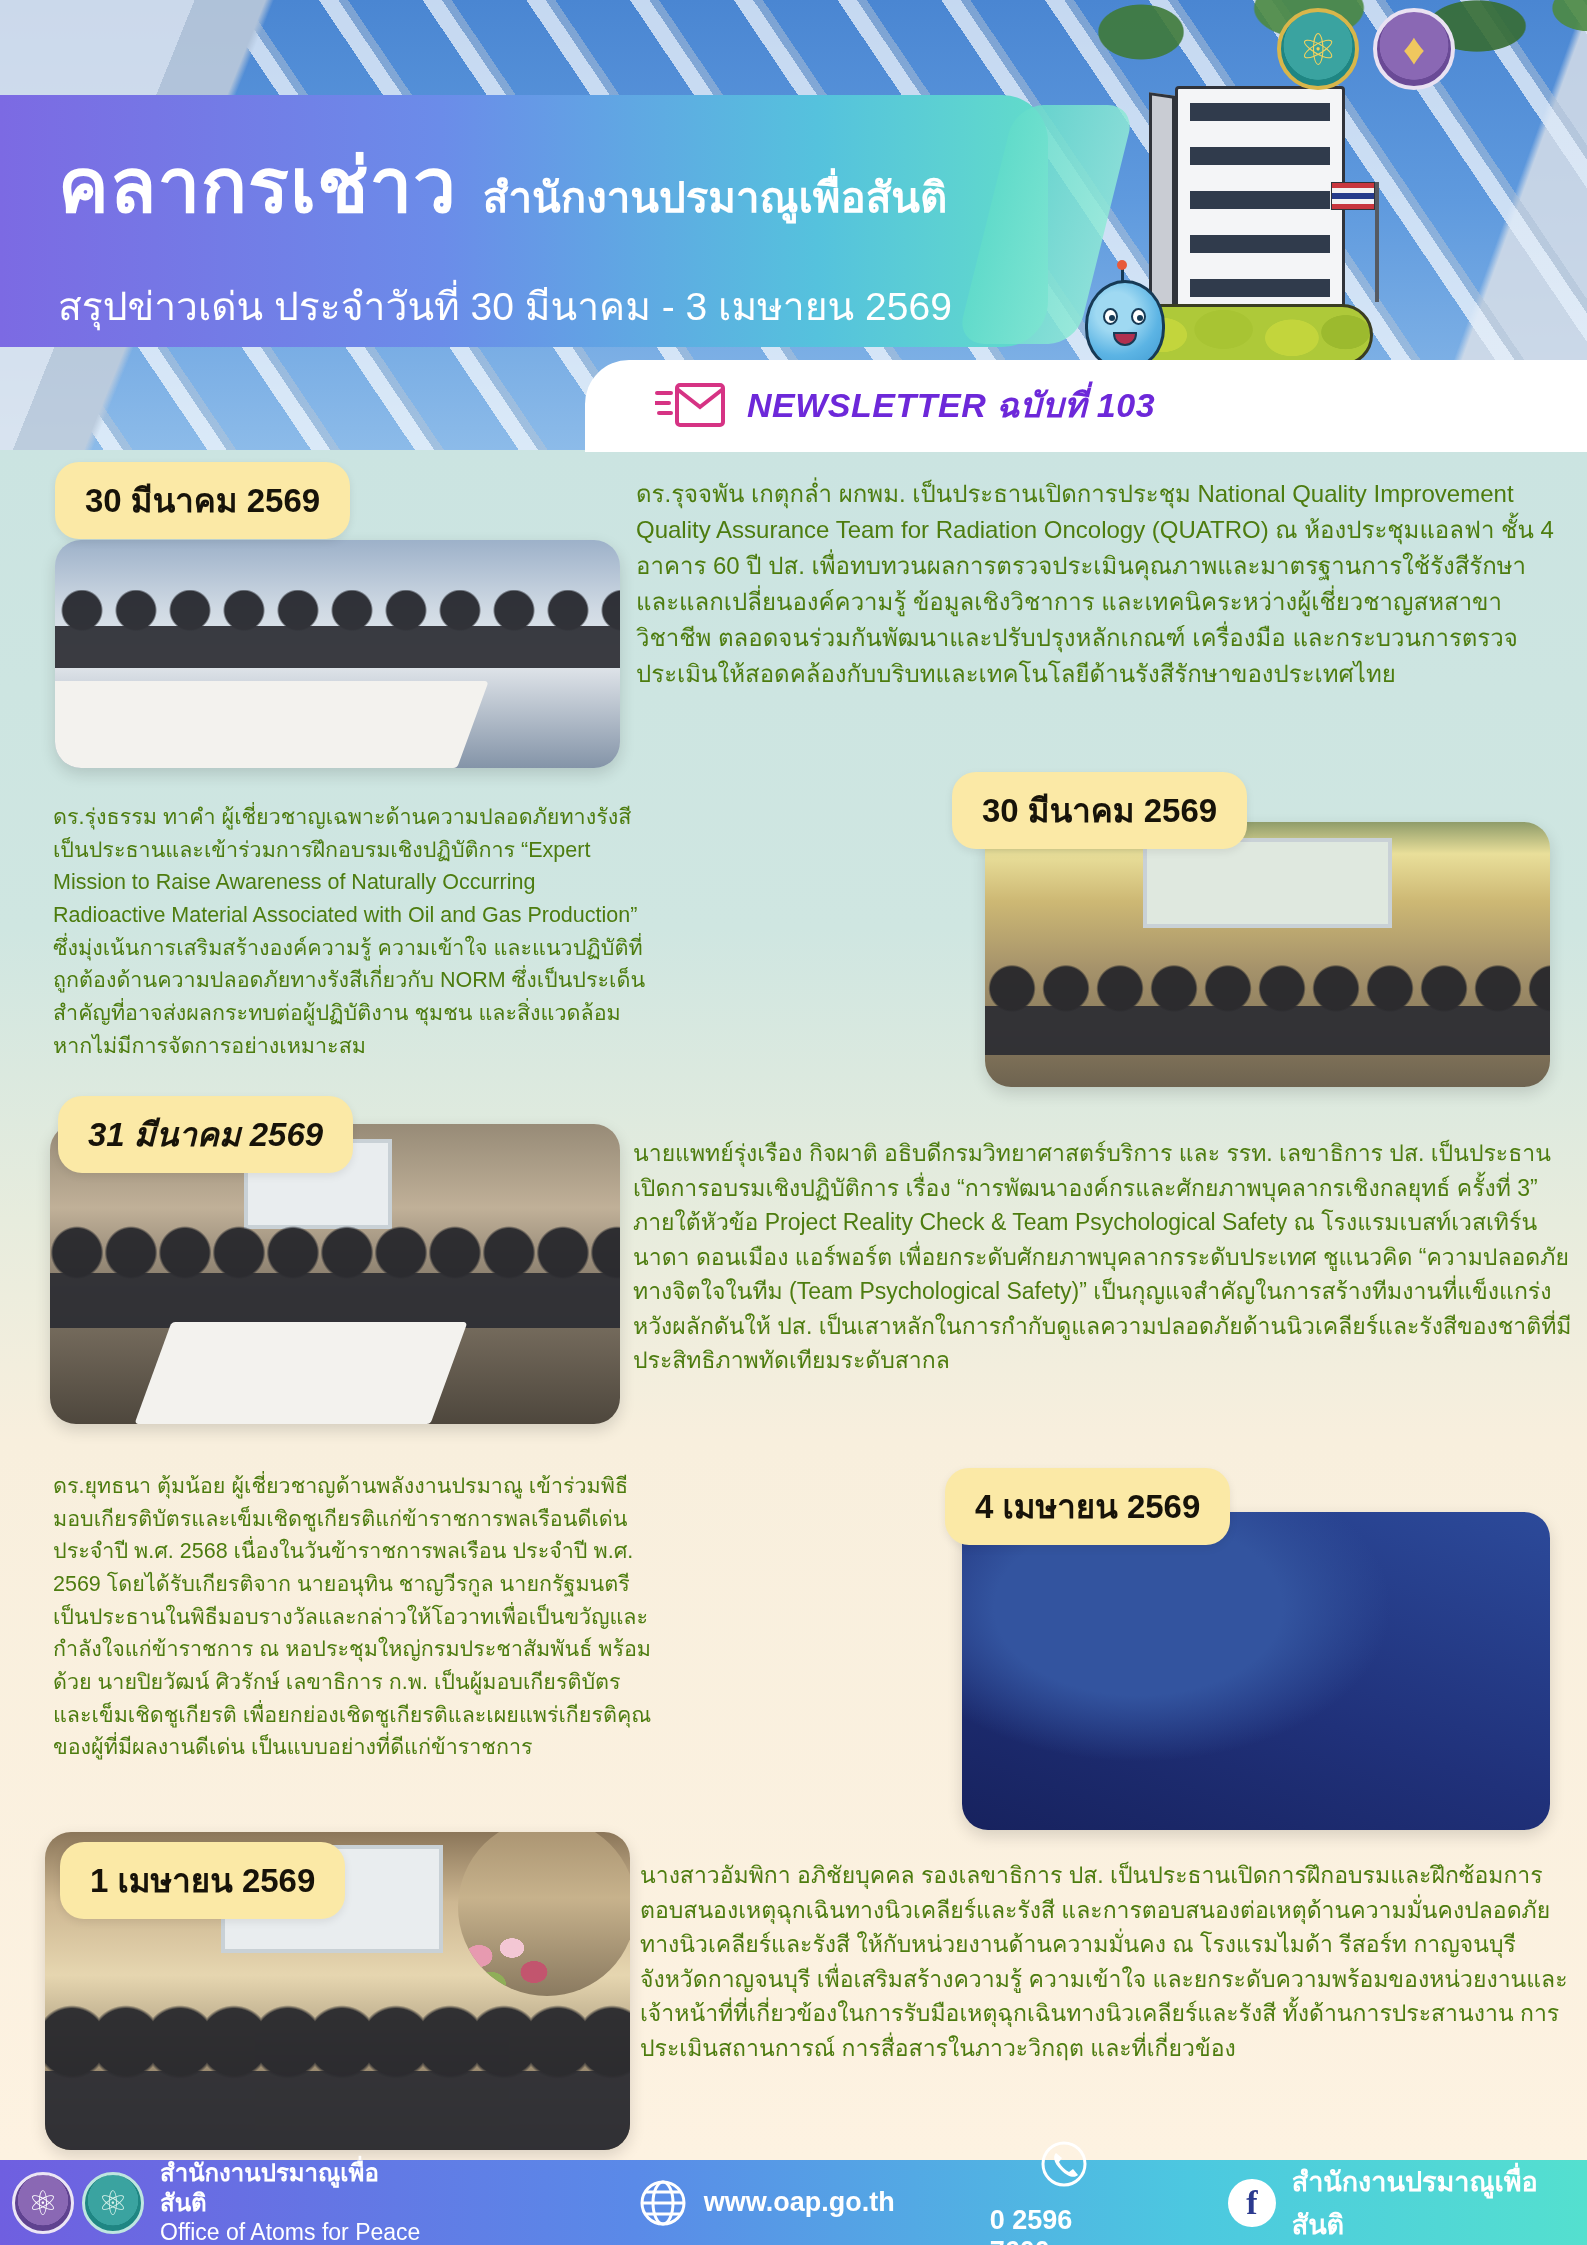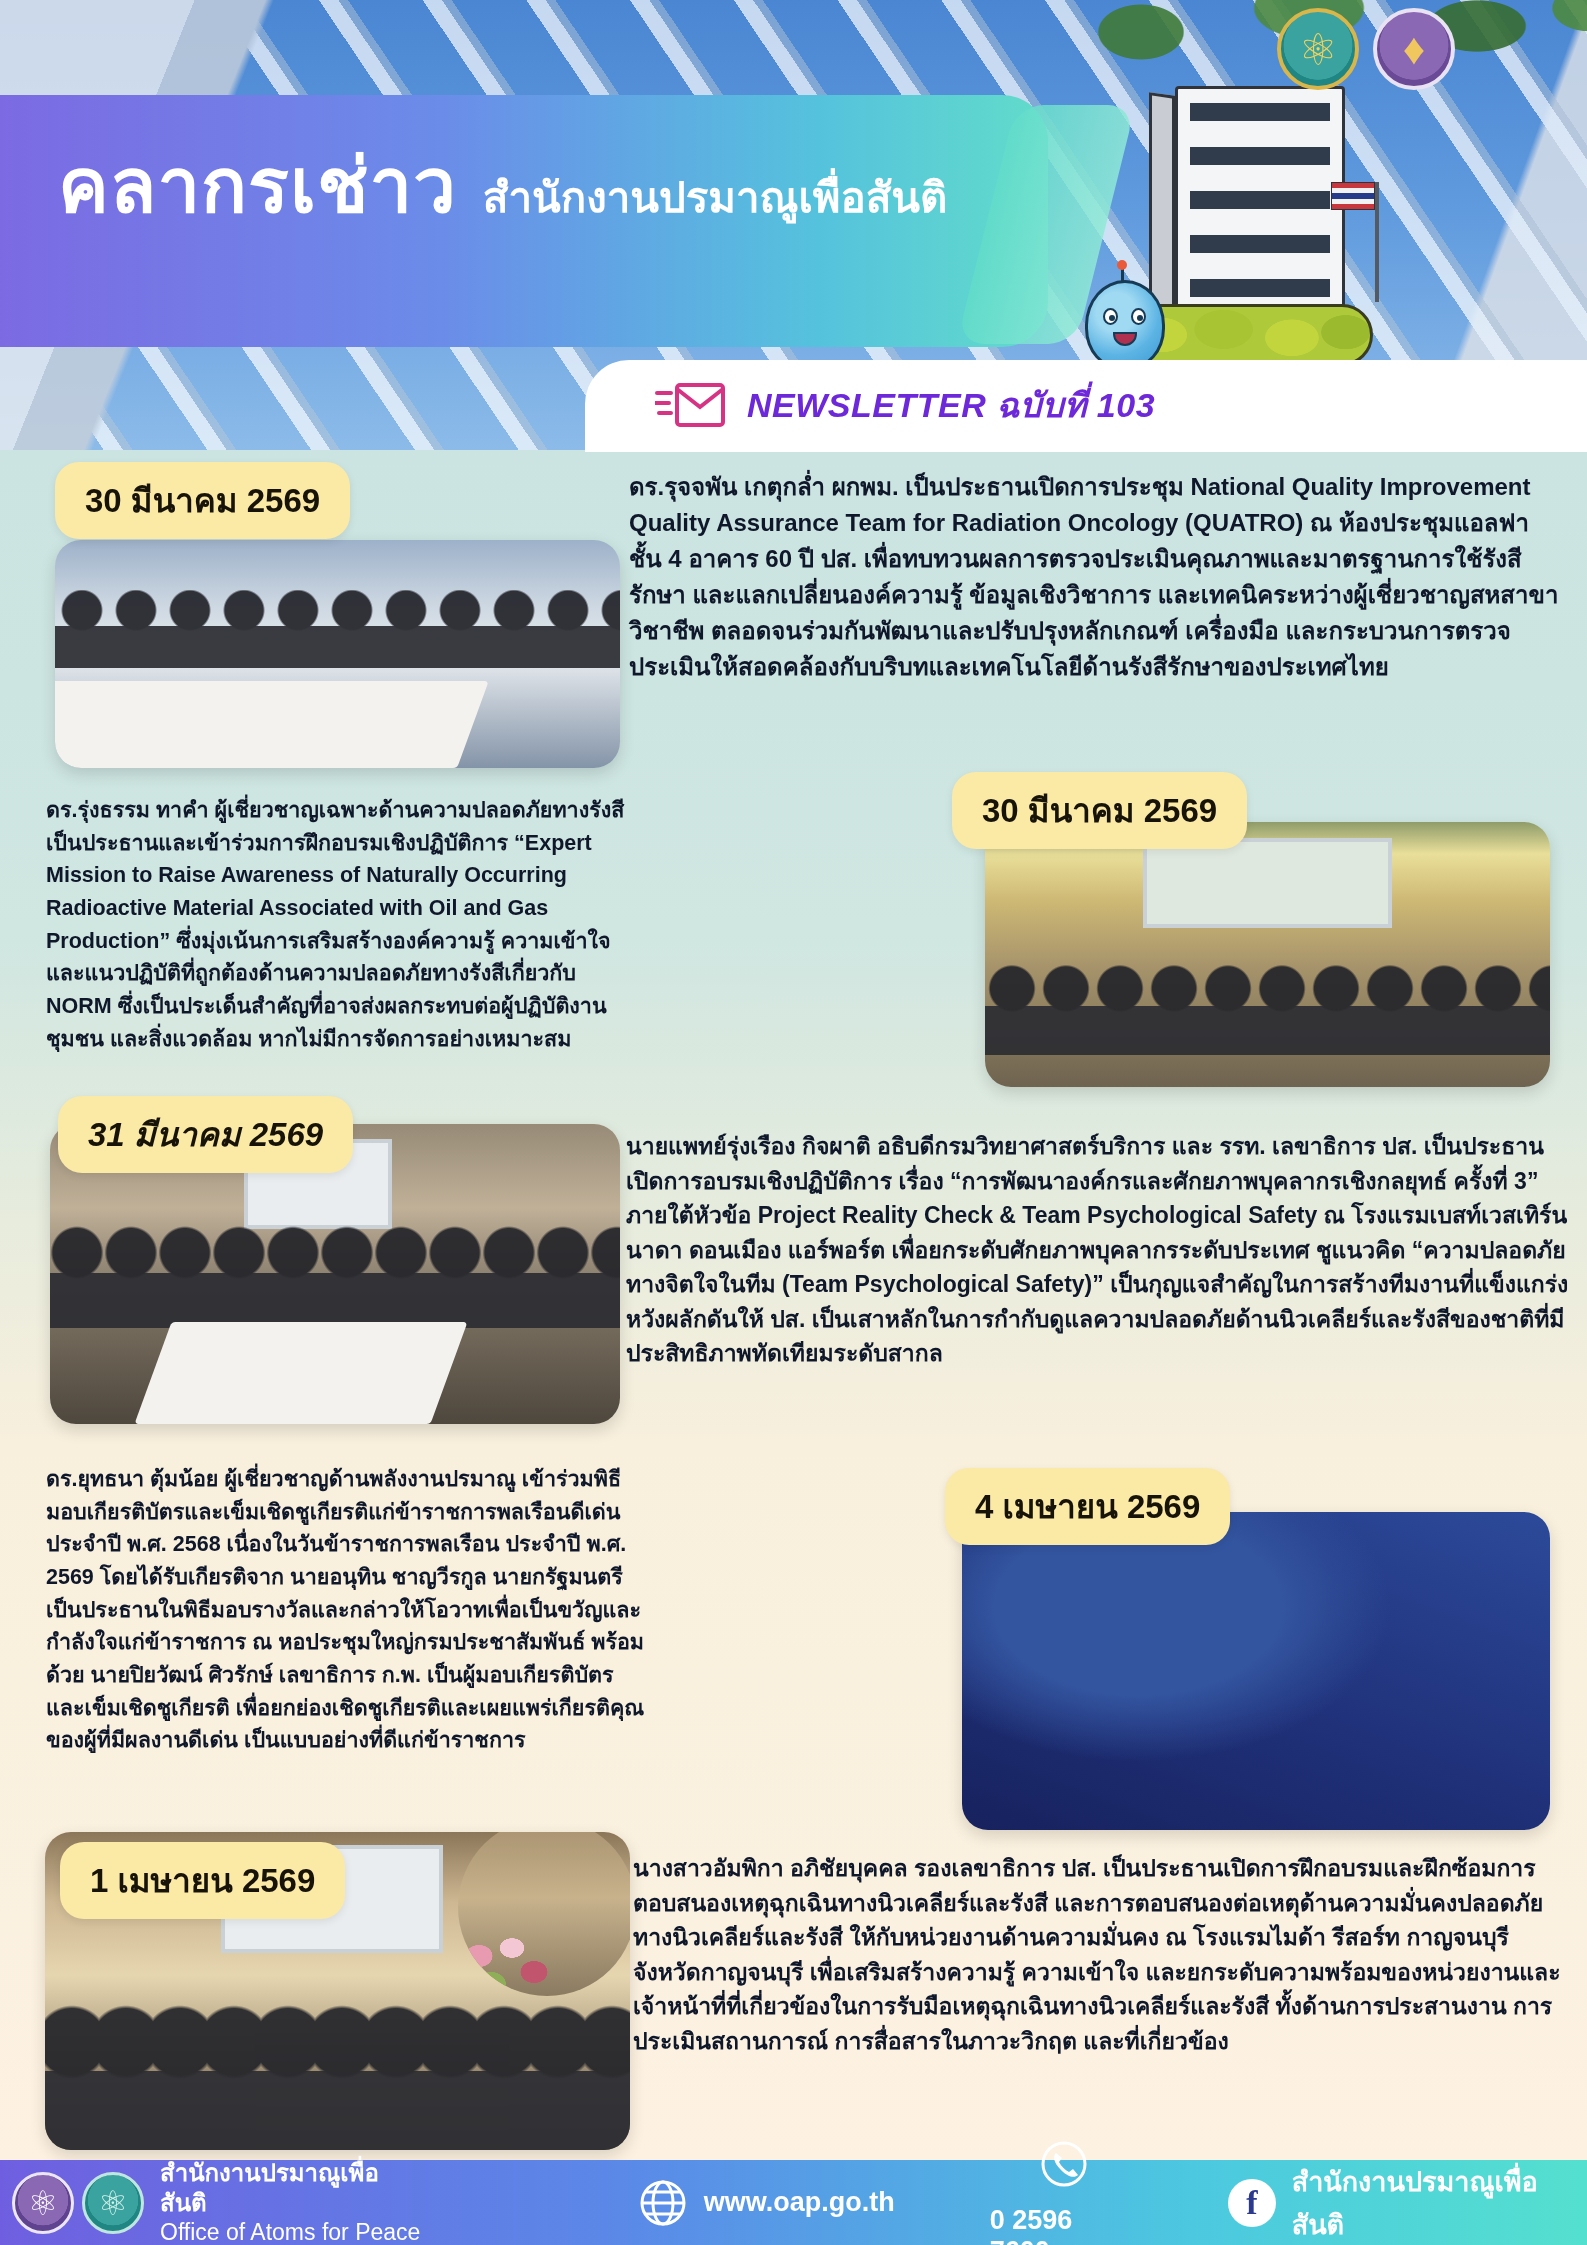--- a/index.html
+++ b/index.html
@@ -120,21 +120,21 @@
   .fig .bd { width:100%; height:var(--bh); margin-top:-8px;
     border-radius:48% 48% 0 0 / 64% 64% 0 0; background:var(--shirt); }
   .inset-circle { position:absolute; right:-6px; top:-14px; width:178px; height:178px; border-radius:50%;
     overflow:hidden; border:0; background:linear-gradient(180deg,#a6906e 0%,#c7b28c 45%,#8a7a60 100%); z-index:7; }
   .inset-circle .flowers { position:absolute; left:-12px; bottom:-8px; width:110px; height:80px;
     background:radial-gradient(22px 18px at 30% 40%, #e79ab0 0 60%, transparent 62%),
                radial-gradient(20px 16px at 60% 30%, #f3c7d4 0 60%, transparent 62%),
                radial-gradient(22px 18px at 80% 60%, #c2556e 0 60%, transparent 62%),
                radial-gradient(26px 20px at 40% 75%, #8fae58 0 60%, transparent 62%); }
 
-  .news-text { position:absolute; margin:1px; color:#0f172a; font-weight:700; z-index:4; }
+  .news-text { position:absolute; margin:8px; color:#4d7c0f; font-weight:400; z-index:4; }
   .t1 { left:628px; top:468px;  width:930px; font-size:24px; line-height:1.5; }
   .t2 { left:45px;  top:793px;  width:600px; font-size:21.5px; line-height:1.52; }
   .t3 { left:625px; top:1128px; width:945px; font-size:23px; line-height:1.5; }
   .t4 { left:45px;  top:1462px; width:600px; font-size:21.5px; line-height:1.52; }
   .t5 { left:632px; top:1850px; width:930px; font-size:23px; line-height:1.5; }
 
   
   .footer { position:absolute; left:0; top:2160px; width:1587px; height:85px; z-index:8;
     background:linear-gradient(90deg,#6f5fe0 0%,#5a8ae8 40%,#4cc8e0 75%,#54e0cf 100%);
     display:flex; align-items:center; color:#ffffff; }
@@ -159,20 +159,21 @@
 
 <div class="header">
   <div class="seal seal-oap">⚛</div>
   <div class="seal seal-mhesi">♦</div>
 
   <div class="banner">
     <div class="title-line">
       <span class="title-main">คลากรเช่าว</span>
       <span class="title-org">สำนักงานปรมาณูเพื่อสันติ</span>
     </div>
+    <div class="subtitle">สรุปข่าวเด่น ประจำวันที่ 30 มีนาคม - 3 เมษายน 2569</div>
   </div>
 
   <div class="illus">
     <div class="bldg-side"></div>
     <div class="bldg"></div>
     <div class="flagpole"></div>
     <div class="flag"></div>
     <div class="bush"></div>
     <div class="mascot">
       <span class="ant"></span>

